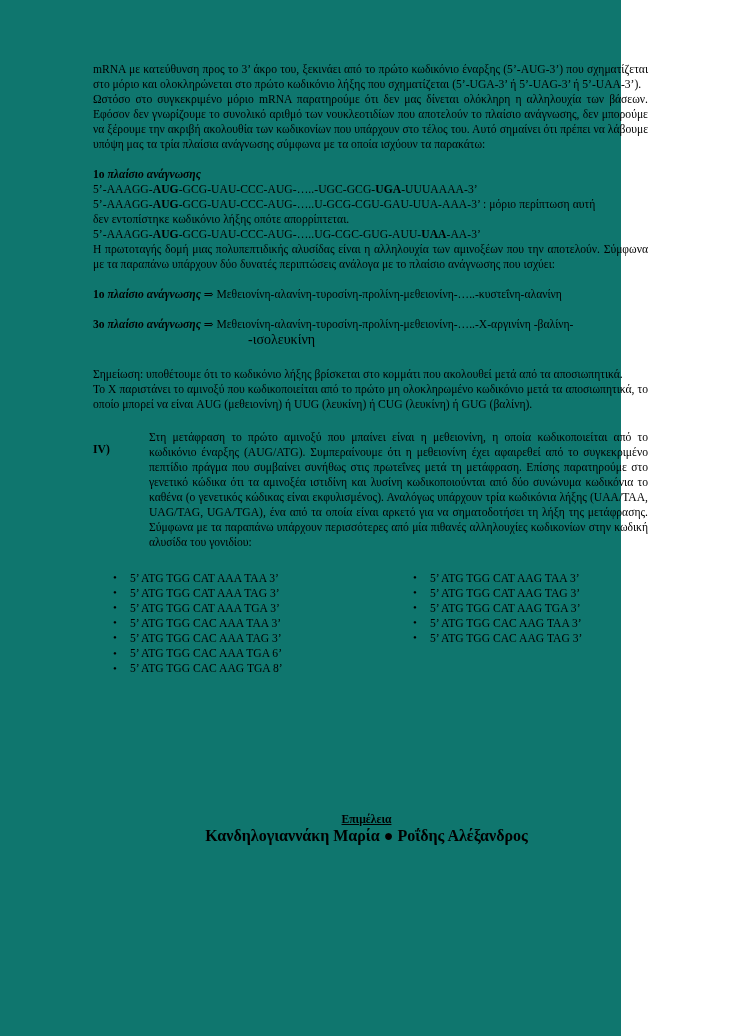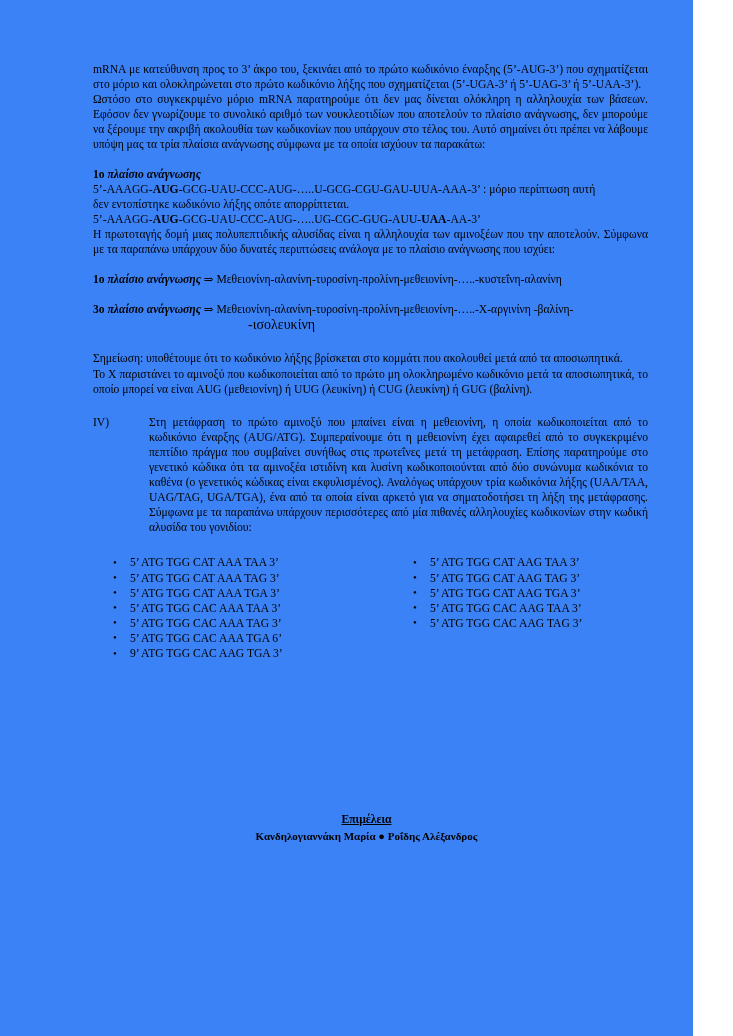--- a/index.html
+++ b/index.html
@@ -11,23 +11,23 @@
     width: 733px;
     height: 1036px;
     position: relative;
     font-family: "Liberation Serif", "DejaVu Serif", serif;
     color: #000000;
     overflow: hidden;
   }
   .page {
     position: absolute;
     left: 0; top: 0;
-    width: 693px;
+    width: 621px;
     height: 1036px;
-    background: #3b82f6;
+    background: #0f766e;
   }
   .content {
     position: absolute;
     left: 93px;
     top: 62px;
     width: 555px;
   }
   p, div.para {
     margin: 0;
     font-size: 11.6px;
@@ -71,24 +71,24 @@
 
   
   .section-iv {
     position: relative;
     margin-top: 18px;
     padding-left: 36px;
   }
   .section-iv .marker {
     position: absolute;
     left: 0;
-    top: 0;
-    font-size: 11.6px;
-    line-height: 15.1px;
-    font-weight: normal;
+    top: 12px;
+    font-size: 11.6px;
+    line-height: 15.1px;
+    font-weight: bold;
   }
   .section-iv .body {
     font-size: 11.6px;
     line-height: 15.1px;
     text-align: justify;
     margin-left: 20px;
   }
 
   
   .bullet-cols {
@@ -126,38 +126,39 @@
     width: 733px;
     text-align: center;
   }
   .footer .title {
     font-size: 11.6px;
     line-height: 15.5px;
     font-weight: bold;
     text-decoration: underline;
   }
   .footer .names {
-    font-size: 11px;
+    font-size: 16px;
     line-height: 16px;
     font-weight: bold;
   }
 </style>
 </head>
 <body>
 
 <div class="page">
   <div class="content">
 
     <p class="para">mRNA με κατεύθυνση προς το 3’ άκρο του, ξεκινάει από το πρώτο κωδικόνιο έναρξης (5’-AUG-3’) που σχηματίζεται στο μόριο και ολοκληρώνεται στο πρώτο κωδικόνιο λήξης που σχηματίζεται (5’-UGA-3’ ή 5’-UAG-3’ ή 5’-UAA-3’).</p>
     <p class="para">Ωστόσο στο συγκεκριμένο μόριο mRNA παρατηρούμε ότι δεν μας δίνεται ολόκληρη η αλληλουχία των βάσεων. Εφόσον δεν γνωρίζουμε το συνολικό αριθμό των νουκλεοτιδίων που αποτελούν το πλαίσιο ανάγνωσης, δεν μπορούμε να ξέρουμε την ακριβή ακολουθία των κωδικονίων που υπάρχουν στο τέλος του. Αυτό σημαίνει ότι πρέπει να λάβουμε υπόψη μας τα τρία πλαίσια ανάγνωσης σύμφωνα με τα οποία ισχύουν τα παρακάτω:</p>
 
     <div class="frame-head">
       <span class="num">1ο</span>
       <span class="lbl">πλαίσιο ανάγνωσης</span>
     </div>
+    <div class="seq"><span> 5’-AAAGG-</span><b>AUG</b><span>-GCG-UAU-CCC-AUG-…..-UGC-GCG-</span><b>UGA</b><span>-UUUAAAA-3’</span></div>
 
     <div class="seq"><span>5’-AAAGG-</span><b>AUG</b><span>-GCG-UAU-CCC-AUG-…..U-GCG-CGU-GAU-UUA-AAA-3’</span><span> : μόριο περίπτωση αυτή</span></div>
     <div class="seq">δεν εντοπίστηκε κωδικόνιο λήξης οπότε απορρίπτεται.</div>
 
     <div class="seq"><span>5’-AAAGG-</span><b>AUG</b><span>-GCG-UAU-CCC-AUG-…..UG-CGC-GUG-AUU-</span><b>UAA</b><span>-AA-3’</span></div>
 
     <p class="para">Η πρωτοταγής δομή μιας πολυπεπτιδικής αλυσίδας είναι η αλληλουχία των αμινοξέων που την αποτελούν. Σύμφωνα με τα παραπάνω υπάρχουν δύο δυνατές περιπτώσεις ανάλογα με το πλαίσιο ανάγνωσης που ισχύει:</p>
 
     <div class="aa-line"><span class="hd-num">1ο</span> <span class="hd-lbl">πλαίσιο ανάγνωσης</span> <span>⇒</span> <span>Μεθειονίνη-αλανίνη-τυροσίνη-προλίνη-μεθειονίνη-…..-κυστεΐνη-αλανίνη</span></div>
 
@@ -175,21 +176,21 @@
     </div>
 
     <div class="bullet-cols">
       <ul class="bl left">
         <li>5’ ATG TGG CAT AAA TAA 3’</li>
         <li>5’ ATG TGG CAT AAA TAG 3’</li>
         <li>5’ ATG TGG CAT AAA TGA 3’</li>
         <li>5’ ATG TGG CAC AAA TAA 3’</li>
         <li>5’ ATG TGG CAC AAA TAG 3’</li>
         <li>5’ ATG TGG CAC AAA TGA 6’</li>
-        <li>9’ ATG TGG CAC AAG TGA 3’</li>
+        <li>5’ ATG TGG CAC AAG TGA 8’</li>
       </ul>
       <ul class="bl right">
         <li>5’ ATG TGG CAT AAG TAA 3’</li>
         <li>5’ ATG TGG CAT AAG TAG 3’</li>
         <li>5’ ATG TGG CAT AAG TGA 3’</li>
         <li>5’ ATG TGG CAC AAG TAA 3’</li>
         <li>5’ ATG TGG CAC AAG TAG 3’</li>
       </ul>
     </div>
 

